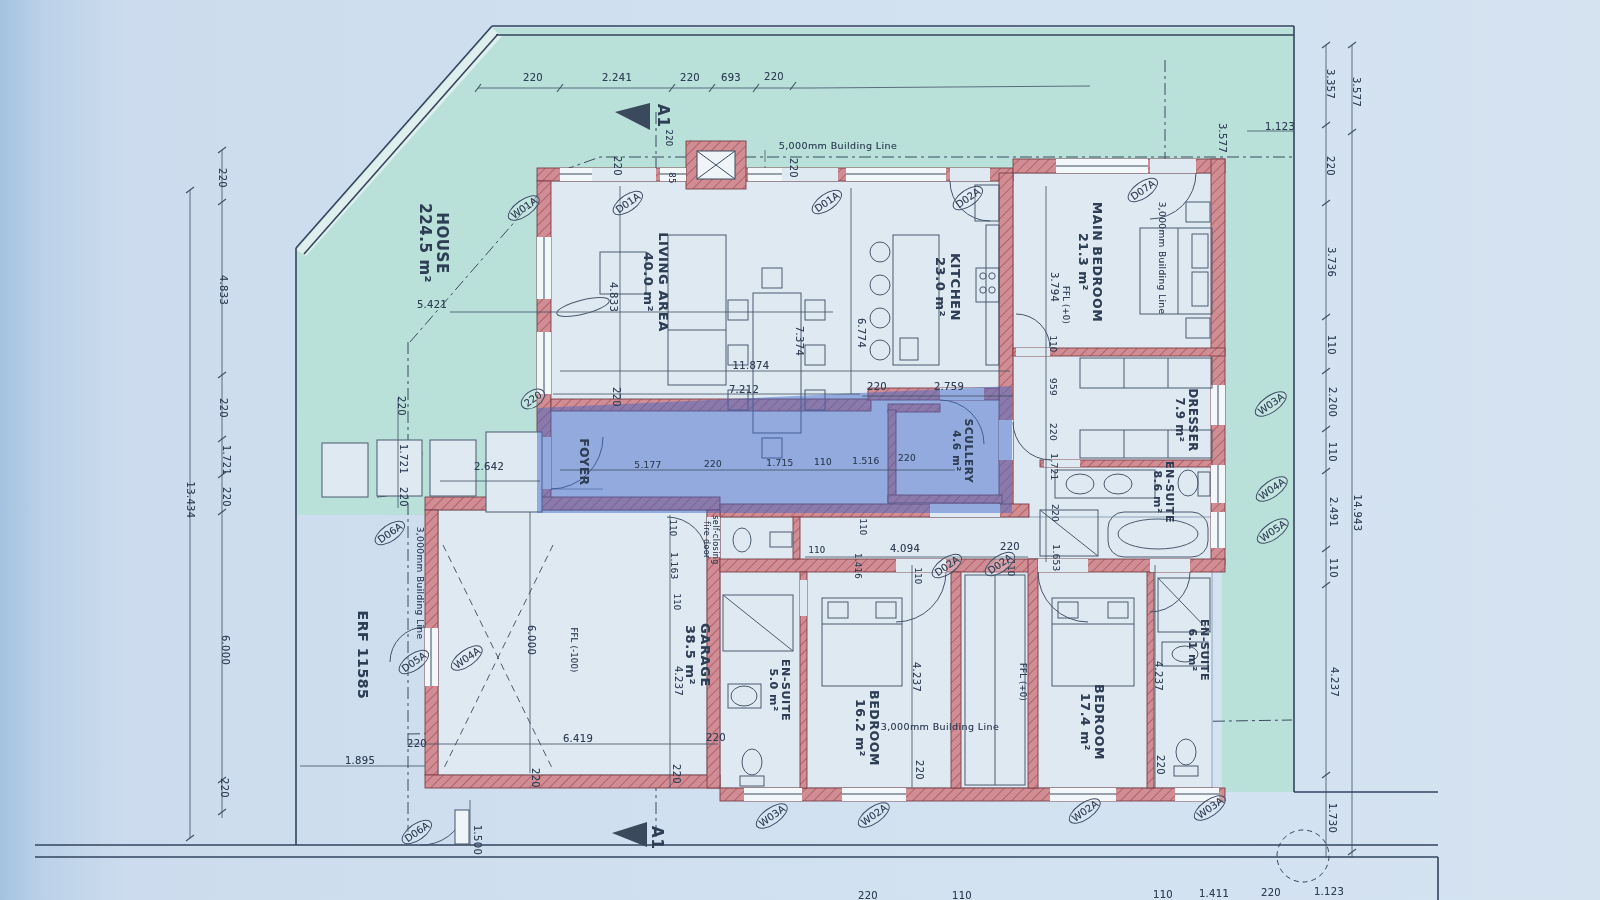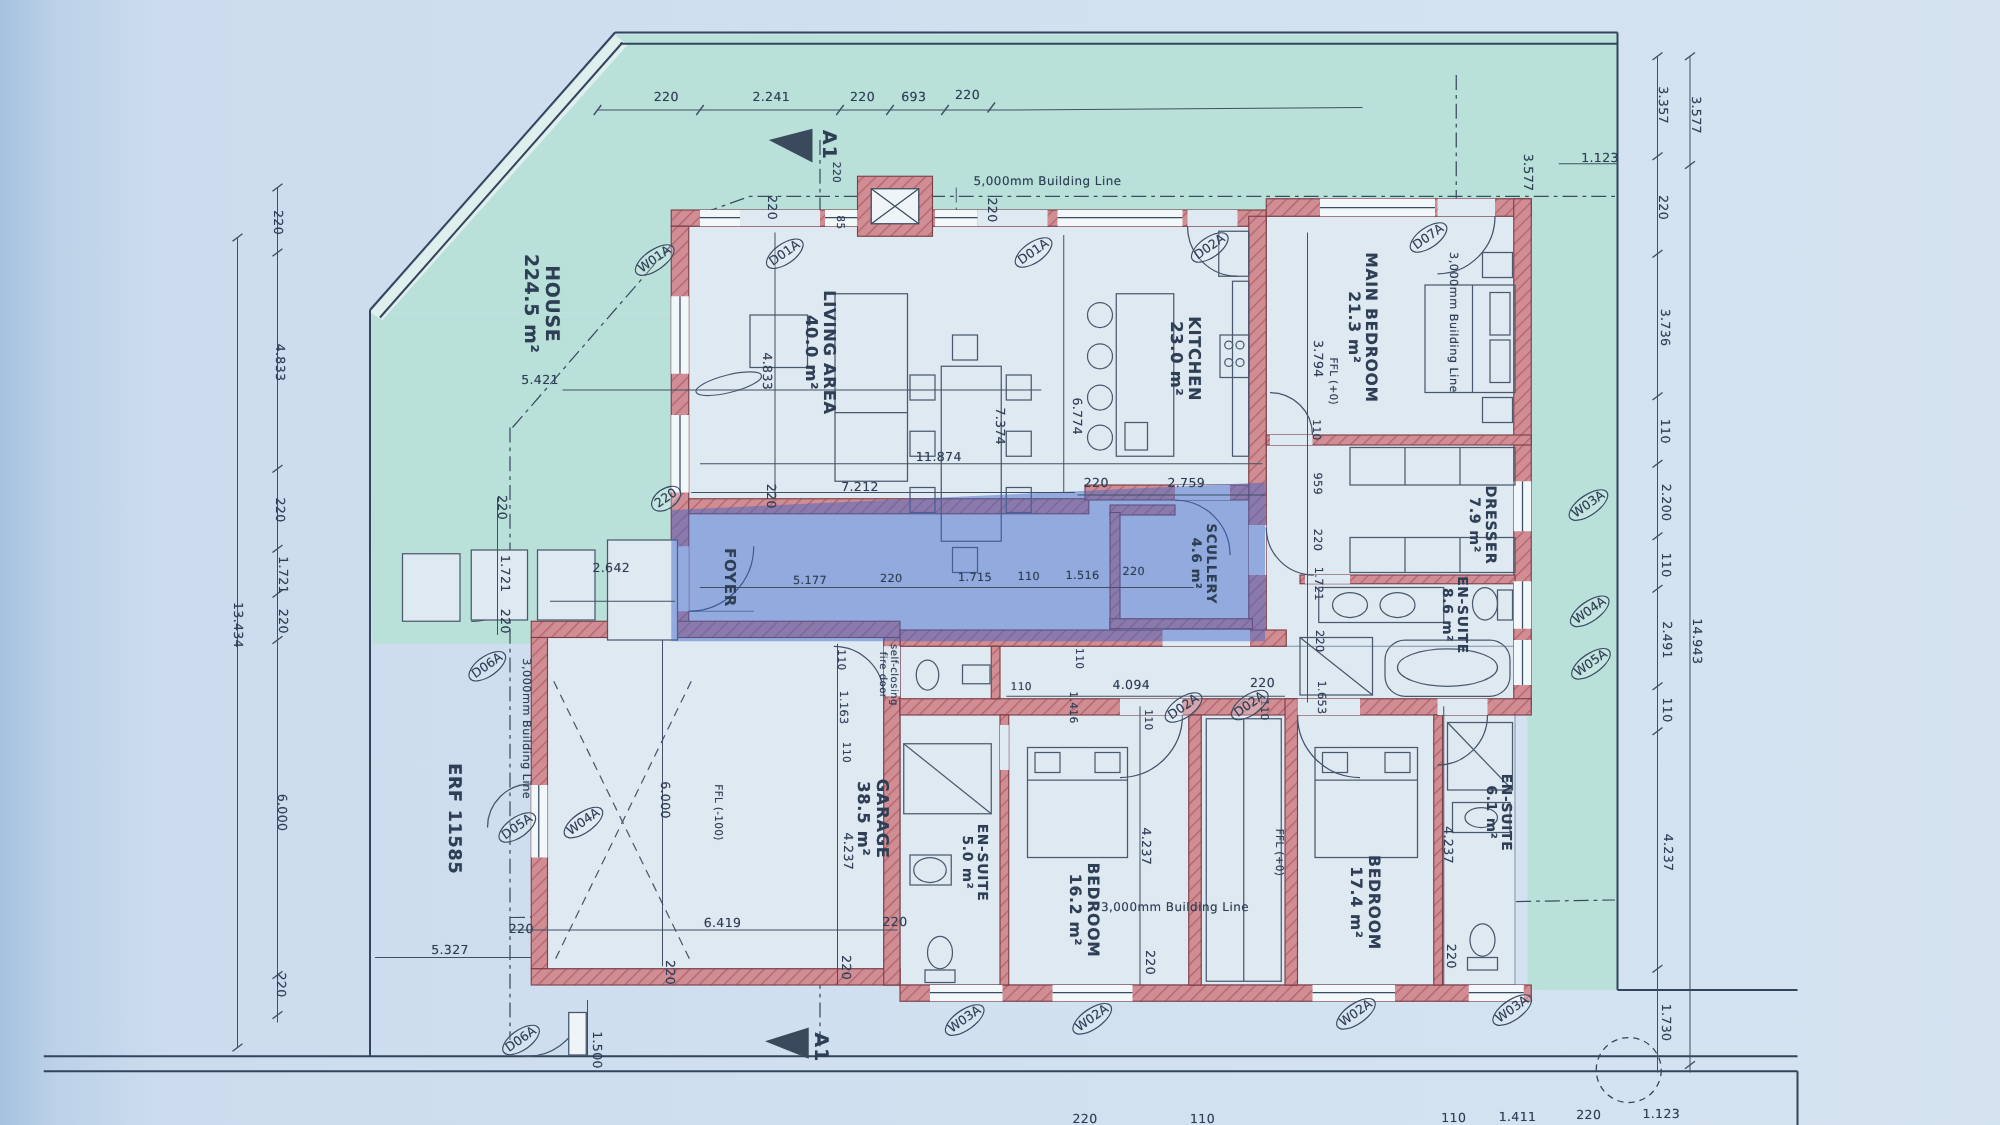--- a/index.html
+++ b/index.html
@@ -391,26 +391,26 @@
       <div class="lbl lbl-dim" style="left: 223px; top: 290px; font-size: 10px; transform: translate(-50%, -50%) rotate(90deg);">4.833</div>
       <div class="lbl lbl-dim" style="left: 223px; top: 408px; font-size: 10px; transform: translate(-50%, -50%) rotate(90deg);">220</div>
       <div class="lbl lbl-dim" style="left: 226px; top: 460px; font-size: 10px; transform: translate(-50%, -50%) rotate(90deg);">1.721</div>
       <div class="lbl lbl-dim" style="left: 226px; top: 497px; font-size: 10px; transform: translate(-50%, -50%) rotate(90deg);">220</div>
       <div class="lbl lbl-dim" style="left: 225px; top: 650px; font-size: 10px; transform: translate(-50%, -50%) rotate(90deg);">6.000</div>
       <div class="lbl lbl-dim" style="left: 224px; top: 788px; font-size: 10px; transform: translate(-50%, -50%) rotate(90deg);">220</div>
       <div class="lbl lbl-dim" style="left: 190px; top: 500px; font-size: 10px; transform: translate(-50%, -50%) rotate(90deg);">13.434</div>
       <div class="lbl lbl-dim" style="left: 401px; top: 406px; font-size: 10px; transform: translate(-50%, -50%) rotate(90deg);">220</div>
       <div class="lbl lbl-dim" style="left: 403px; top: 459px; font-size: 10px; transform: translate(-50%, -50%) rotate(90deg);">1.721</div>
       <div class="lbl lbl-dim" style="left: 403px; top: 497px; font-size: 10px; transform: translate(-50%, -50%) rotate(90deg);">220</div>
-      <div class="lbl lbl-dim" style="left: 489px; top: 455px; font-size: 10px; transform: translate(-50%, -50%) rotate(0deg);">2.642</div>
+      <div class="lbl lbl-dim" style="left: 489px; top: 467px; font-size: 10px; transform: translate(-50%, -50%) rotate(0deg);">2.642</div>
       <div class="lbl lbl-dim" style="left: 432px; top: 305px; font-size: 10px; transform: translate(-50%, -50%) rotate(0deg);">5.421</div>
       <div class="lbl lbl-dim" style="left: 617px; top: 166px; font-size: 10px; transform: translate(-50%, -50%) rotate(90deg);">220</div>
       <div class="lbl lbl-dim" style="left: 613px; top: 297px; font-size: 10px; transform: translate(-50%, -50%) rotate(90deg);">4.833</div>
       <div class="lbl lbl-dim" style="left: 616px; top: 397px; font-size: 10px; transform: translate(-50%, -50%) rotate(90deg);">220</div>
-      <div class="lbl lbl-dim" style="left: 688px; top: 390px; font-size: 10px; transform: translate(-50%, -50%) rotate(0deg);">7.212</div>
+      <div class="lbl lbl-dim" style="left: 744px; top: 390px; font-size: 10px; transform: translate(-50%, -50%) rotate(0deg);">7.212</div>
       <div class="lbl lbl-dim" style="left: 751px; top: 366px; font-size: 10px; transform: translate(-50%, -50%) rotate(0deg);">11.874</div>
       <div class="lbl lbl-dim" style="left: 799px; top: 341px; font-size: 10px; transform: translate(-50%, -50%) rotate(90deg);">7.374</div>
       <div class="lbl lbl-dim" style="left: 793px; top: 168px; font-size: 10px; transform: translate(-50%, -50%) rotate(90deg);">220</div>
       <div class="lbl lbl-dim" style="left: 668px; top: 138px; font-size: 8.5px; transform: translate(-50%, -50%) rotate(90deg);">220</div>
       <div class="lbl lbl-dim" style="left: 671px; top: 178px; font-size: 8.5px; transform: translate(-50%, -50%) rotate(90deg);">85</div>
       <div class="lbl lbl-dim" style="left: 861px; top: 333px; font-size: 10px; transform: translate(-50%, -50%) rotate(90deg);">6.774</div>
       <div class="lbl lbl-dim" style="left: 1054px; top: 287px; font-size: 10px; transform: translate(-50%, -50%) rotate(90deg);">3.794</div>
       <div class="lbl lbl-dim" style="left: 877px; top: 387px; font-size: 10px; transform: translate(-50%, -50%) rotate(0deg);">220</div>
       <div class="lbl lbl-dim" style="left: 949px; top: 387px; font-size: 10px; transform: translate(-50%, -50%) rotate(0deg);">2.759</div>
       <div class="lbl lbl-dim" style="left: 1052px; top: 344px; font-size: 8.5px; transform: translate(-50%, -50%) rotate(90deg);">110</div>
@@ -424,21 +424,21 @@
       <div class="lbl lbl-dim" style="left: 780px; top: 463px; font-size: 9px; transform: translate(-50%, -50%) rotate(0deg);">1.715</div>
       <div class="lbl lbl-dim" style="left: 823px; top: 462px; font-size: 9px; transform: translate(-50%, -50%) rotate(0deg);">110</div>
       <div class="lbl lbl-dim" style="left: 866px; top: 461px; font-size: 9px; transform: translate(-50%, -50%) rotate(0deg);">1.516</div>
       <div class="lbl lbl-dim" style="left: 907px; top: 458px; font-size: 9px; transform: translate(-50%, -50%) rotate(0deg);">220</div>
       <div class="lbl lbl-dim" style="left: 531px; top: 640px; font-size: 10px; transform: translate(-50%, -50%) rotate(90deg);">6.000</div>
       <div class="lbl lbl-dim" style="left: 578px; top: 739px; font-size: 10px; transform: translate(-50%, -50%) rotate(0deg);">6.419</div>
       <div class="lbl lbl-dim" style="left: 417px; top: 744px; font-size: 10px; transform: translate(-50%, -50%) rotate(0deg);">220</div>
       <div class="lbl lbl-dim" style="left: 535px; top: 778px; font-size: 10px; transform: translate(-50%, -50%) rotate(90deg);">220</div>
       <div class="lbl lbl-dim" style="left: 676px; top: 774px; font-size: 10px; transform: translate(-50%, -50%) rotate(90deg);">220</div>
       <div class="lbl lbl-dim" style="left: 716px; top: 738px; font-size: 10px; transform: translate(-50%, -50%) rotate(0deg);">220</div>
-      <div class="lbl lbl-dim" style="left: 360px; top: 761px; font-size: 10px; transform: translate(-50%, -50%) rotate(0deg);">5.327</div>
+      <div class="lbl lbl-dim" style="left: 360px; top: 761px; font-size: 10px; transform: translate(-50%, -50%) rotate(0deg);">1.895</div>
       <div class="lbl lbl-dim" style="left: 477px; top: 840px; font-size: 10px; transform: translate(-50%, -50%) rotate(90deg);">1.500</div>
       <div class="lbl lbl-dim" style="left: 672px; top: 528px; font-size: 8.5px; transform: translate(-50%, -50%) rotate(90deg);">110</div>
       <div class="lbl lbl-dim" style="left: 674px; top: 566px; font-size: 9px; transform: translate(-50%, -50%) rotate(90deg);">1.163</div>
       <div class="lbl lbl-dim" style="left: 676px; top: 602px; font-size: 8.5px; transform: translate(-50%, -50%) rotate(90deg);">110</div>
       <div class="lbl lbl-dim" style="left: 678px; top: 681px; font-size: 10px; transform: translate(-50%, -50%) rotate(90deg);">4.237</div>
       <div class="lbl lbl-dim" style="left: 817px; top: 551px; font-size: 8.5px; transform: translate(-50%, -50%) rotate(0deg);">110</div>
       <div class="lbl lbl-dim" style="left: 905px; top: 549px; font-size: 10px; transform: translate(-50%, -50%) rotate(0deg);">4.094</div>
       <div class="lbl lbl-dim" style="left: 1010px; top: 547px; font-size: 10px; transform: translate(-50%, -50%) rotate(0deg);">220</div>
       <div class="lbl lbl-dim" style="left: 862px; top: 527px; font-size: 8.5px; transform: translate(-50%, -50%) rotate(90deg);">110</div>
       <div class="lbl lbl-dim" style="left: 857px; top: 566px; font-size: 8.5px; transform: translate(-50%, -50%) rotate(90deg);">1.416</div>

